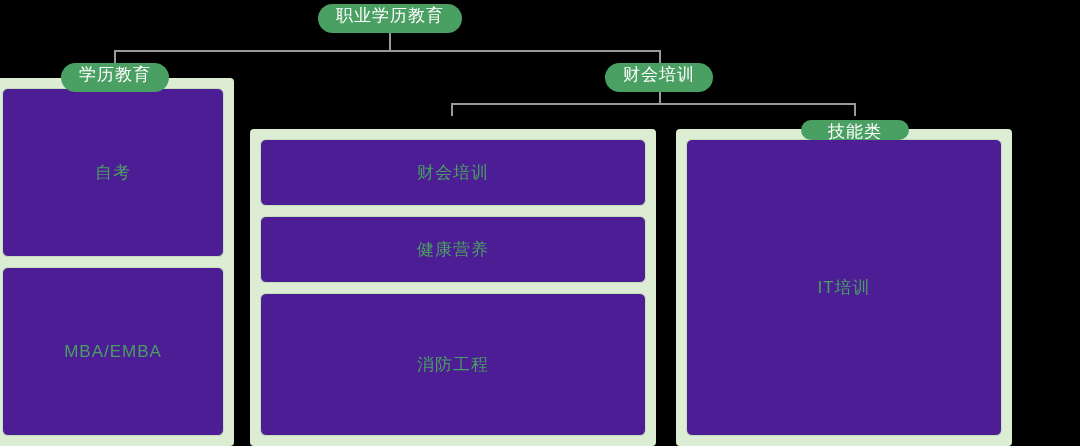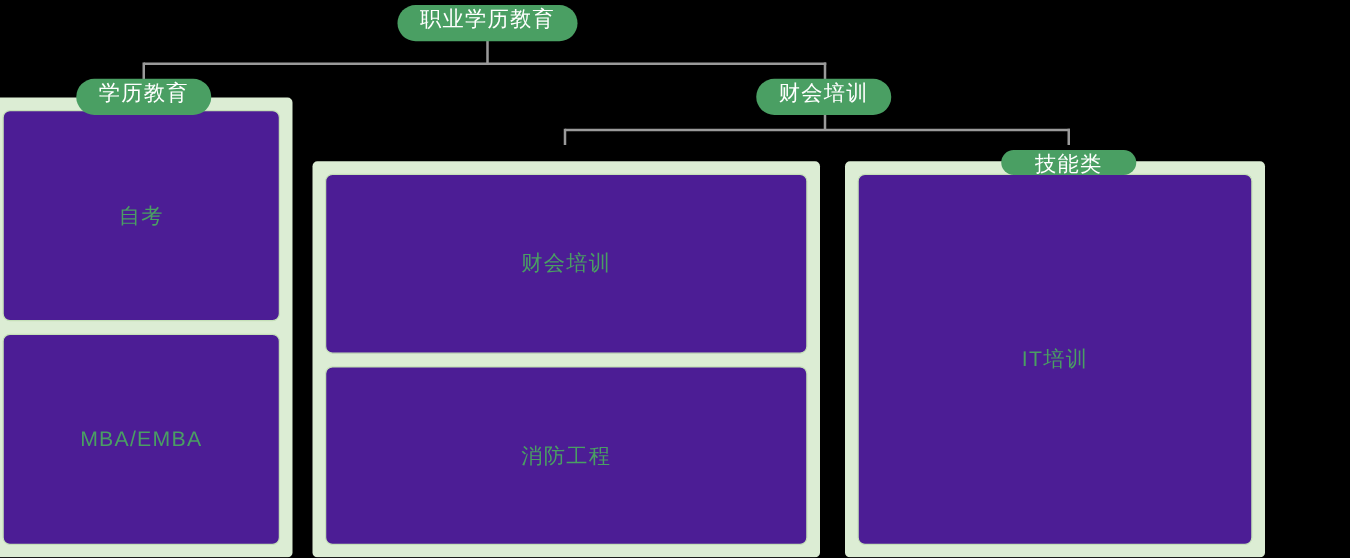--- a/index.html
+++ b/index.html
@@ -122,20 +122,23 @@
     <div class="card">
       <span>MBA/EMBA</span>
     </div>
   </div>
 
   <div class="group group-grid" style="left:250px; top:129px; width:406px; height:317px;">
     <div class="grid-col">
       <div class="card">
         <span>财会培训</span>
       </div>
+      <div class="card">
+        <span>健康营养</span>
+      </div>
     </div>
     <div class="grid-col">
       <div class="card">
         <span>消防工程</span>
       </div>
     </div>
   </div>
 
   <div class="group group-grid" style="left:676px; top:129px; width:336px; height:317px;">
     <div class="grid-col">

